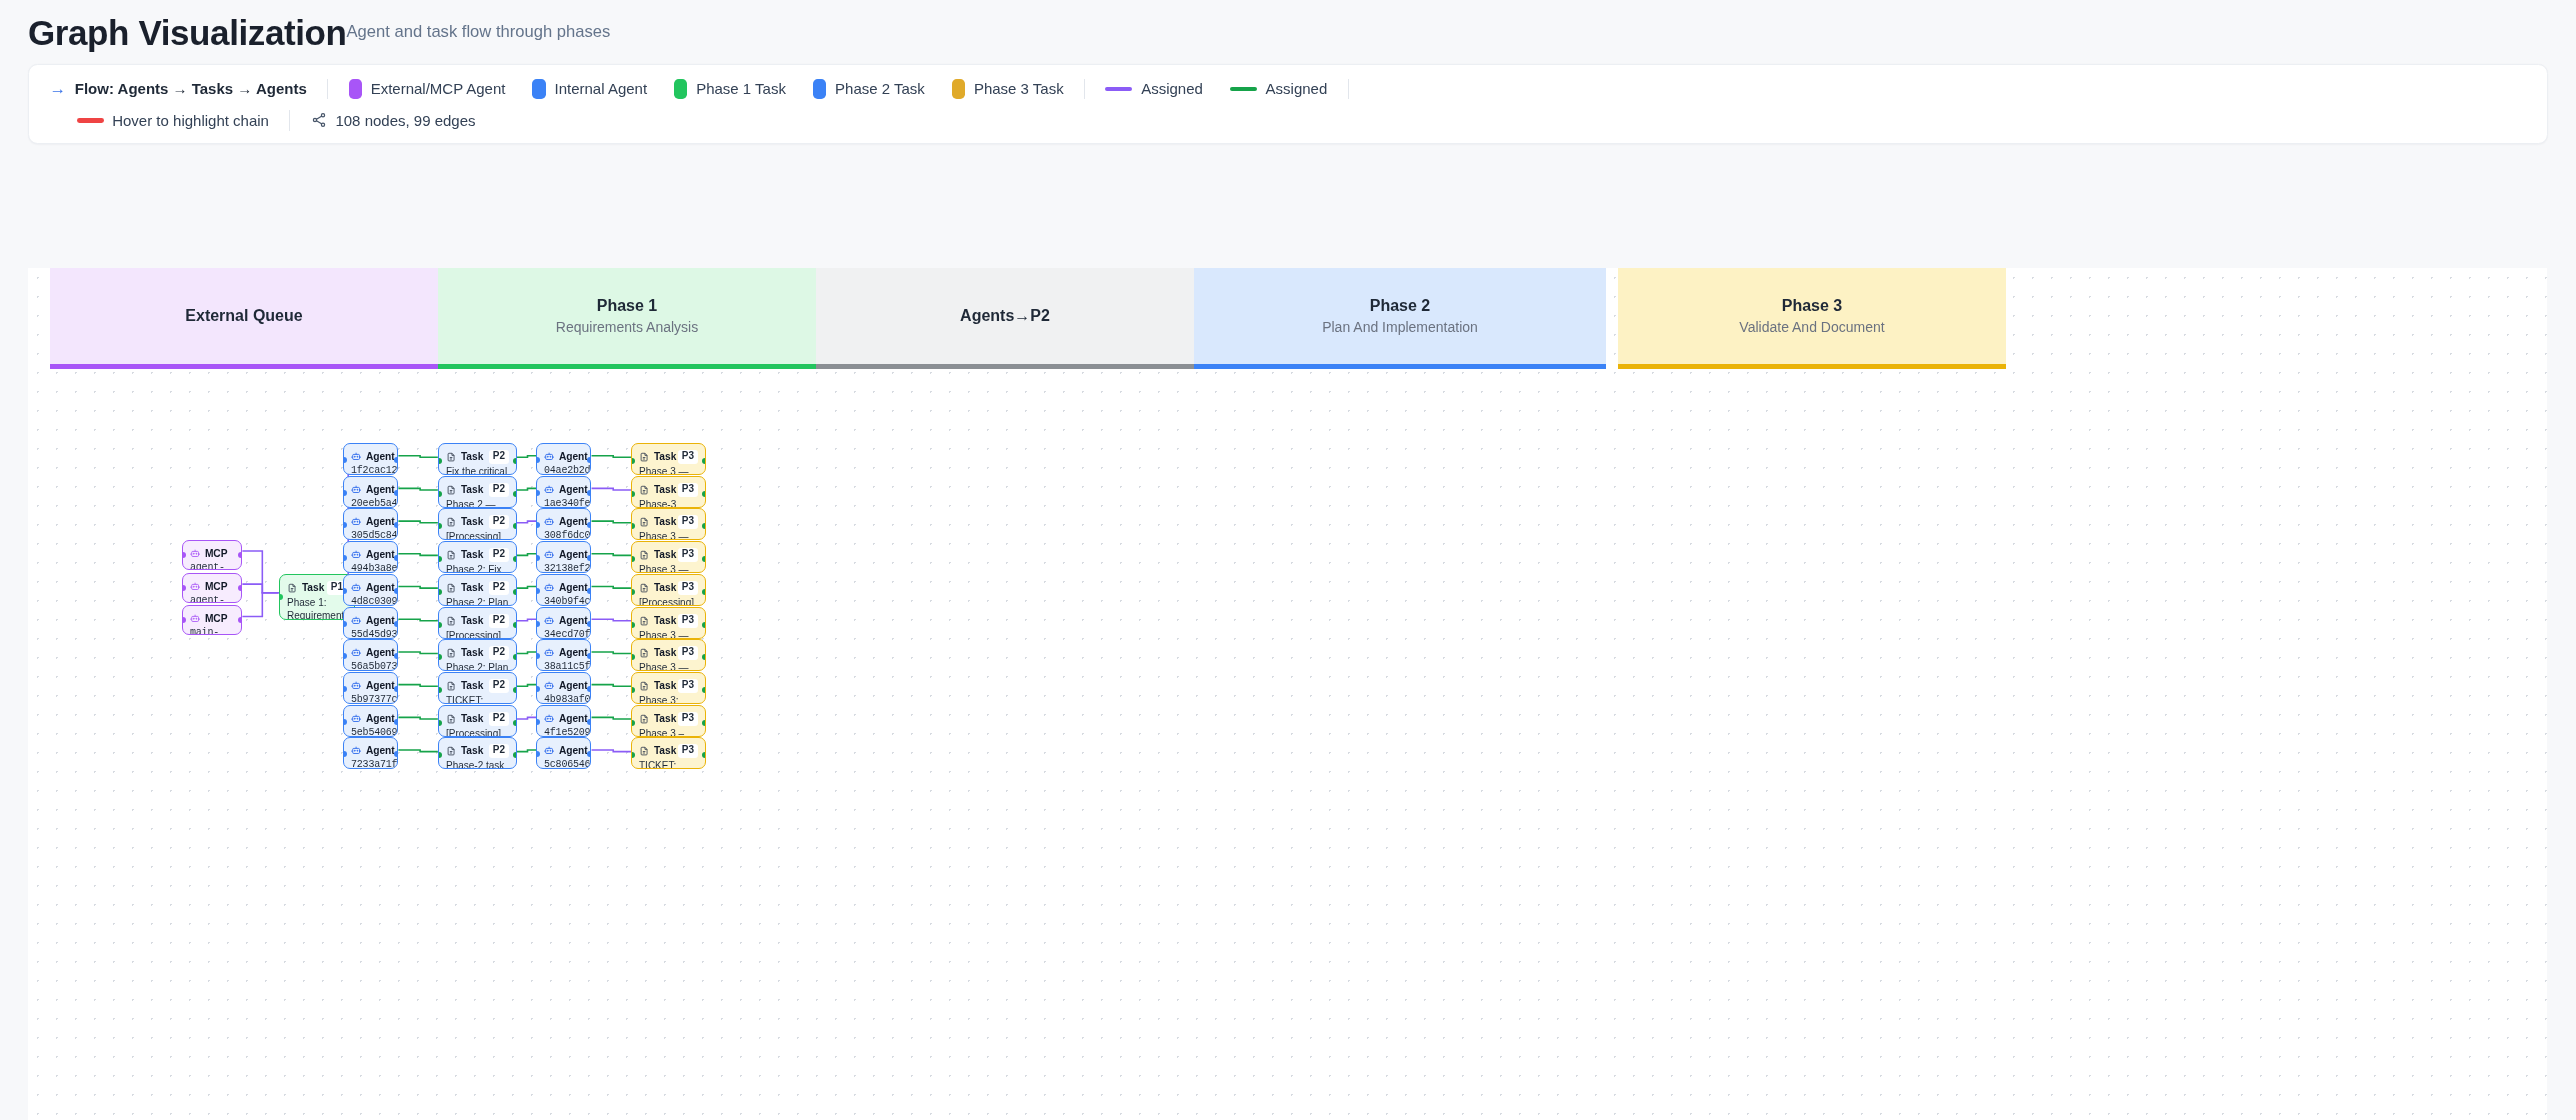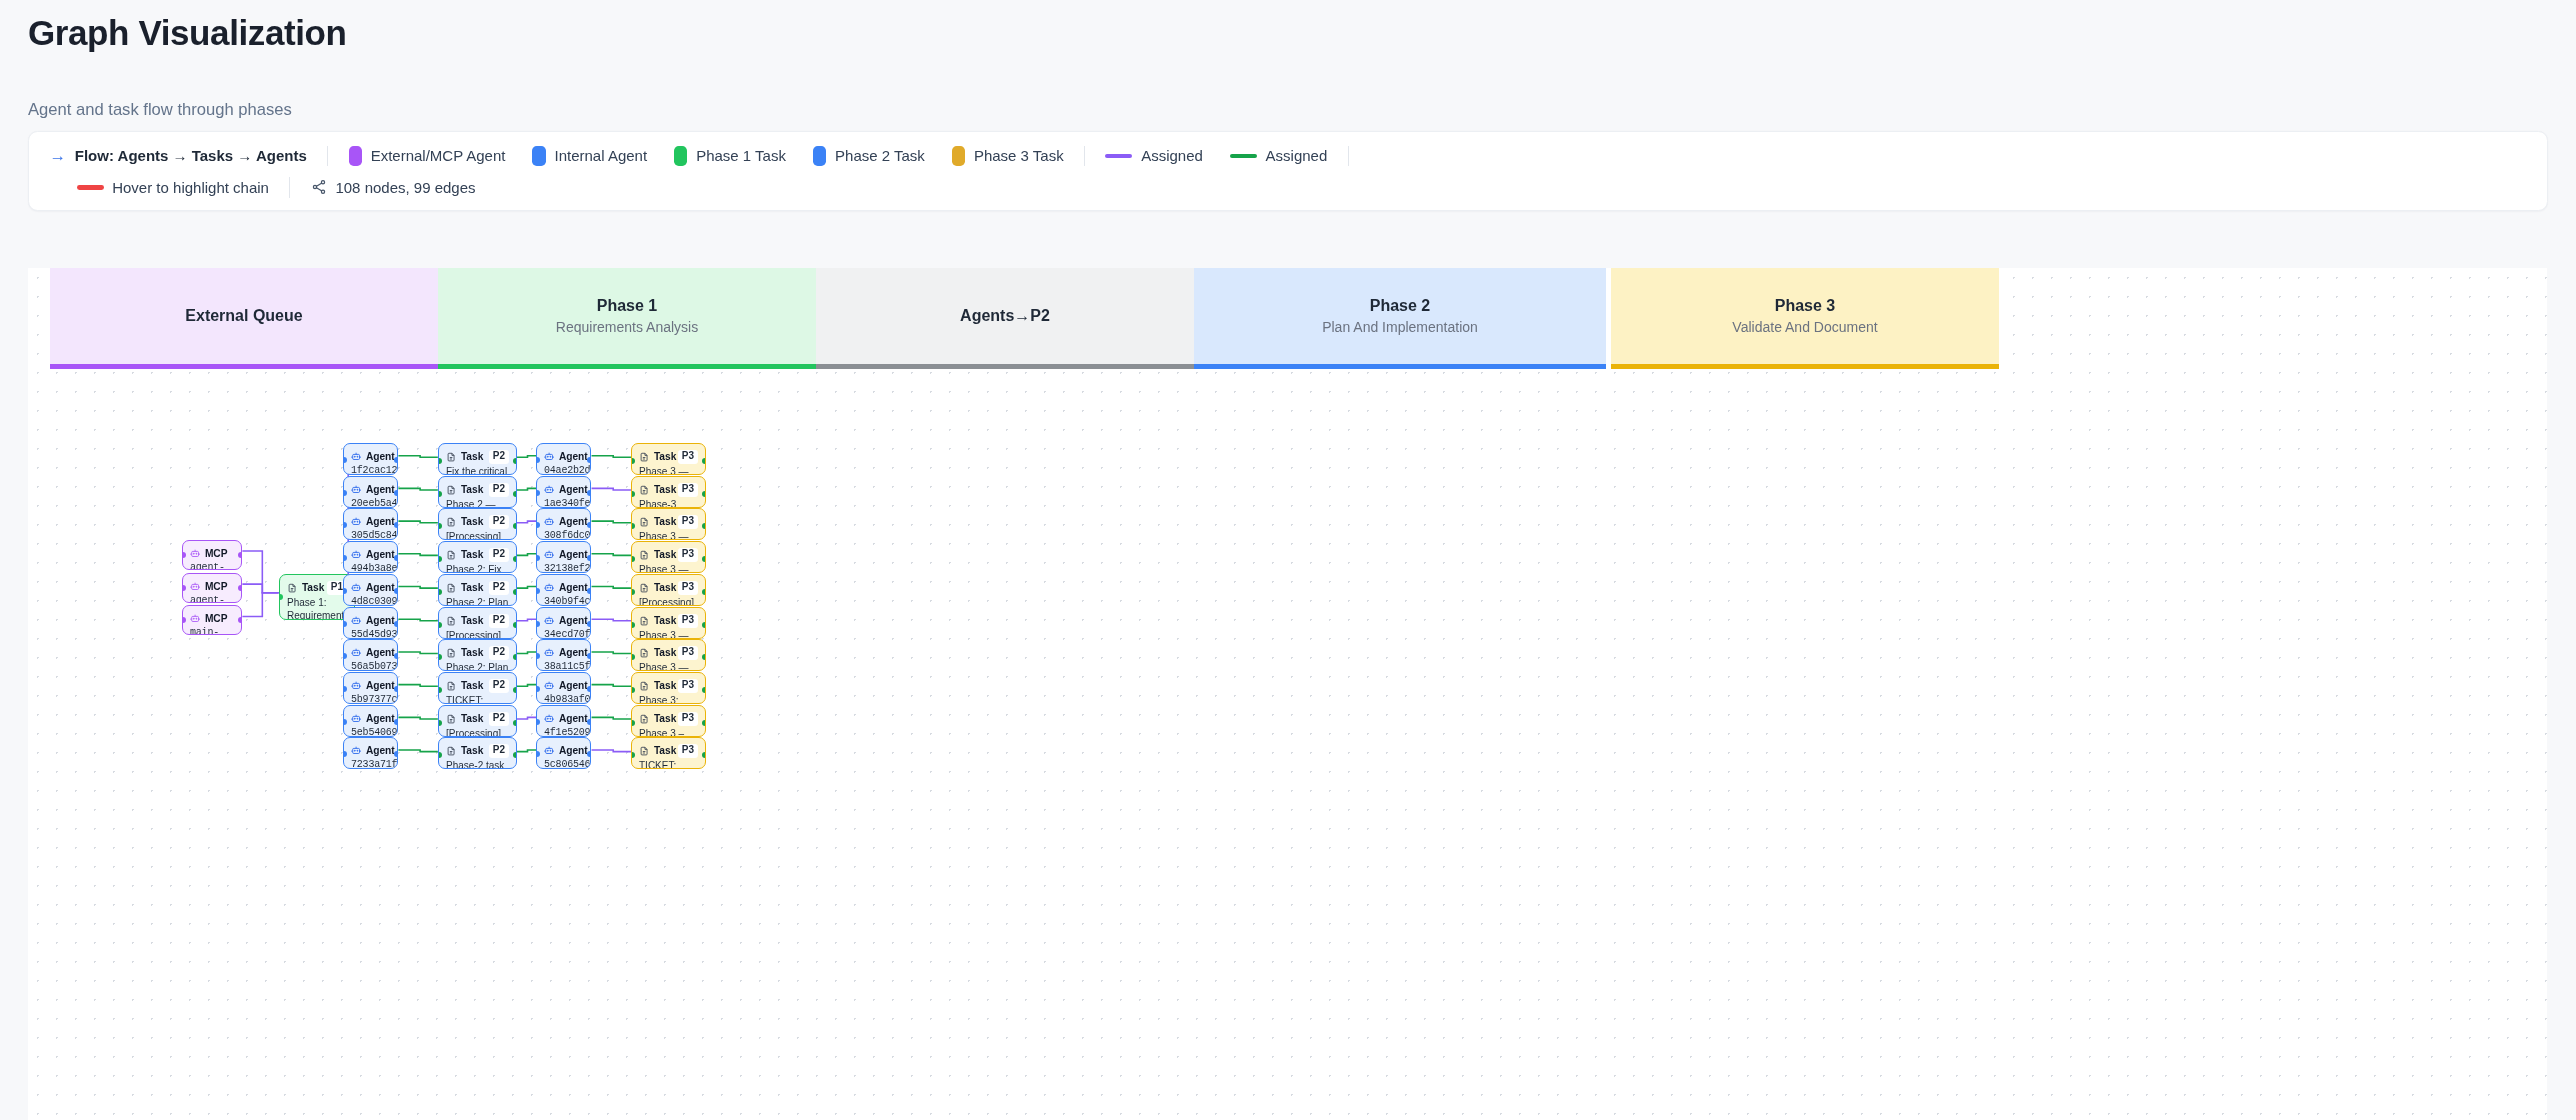--- a/index.html
+++ b/index.html
@@ -11,21 +11,21 @@
     color: #111827;
     overflow: hidden;
     position: relative;
   }
 
   
   .header {
     display:flex; align-items:flex-start; justify-content:space-between;
     padding: 14px 28px 8px 28px;
   }
-  .title-wrap { display:flex; flex-direction:column;gap:39px; }
+  .title-wrap { display:flex; flex-direction:row; }
   .page-title {
     font-size: 35px; font-weight: 700; letter-spacing:-0.4px;
     color:#1a202c; line-height:1.1; margin:0;
   }
   .page-sub { font-size: 16.6px; color:#64748b; margin-top: 8px; }
 
   .header-controls { display:flex; align-items:center; gap:11px; padding-top:11px; }
   .autorefresh-label { font-size: 16px; color:#4b5563; }
   .select-box {
     display:flex; align-items:center; gap:11px;
@@ -193,21 +193,21 @@
       </div>
       <div class="band" style="background: rgb(240, 241, 242); width: 378px; margin-left: 0px;">
         <div class="band-title">Agents→P2</div>
         <div class="band-underline" style="background: rgb(139, 143, 148);"></div>
       </div>
       <div class="band" style="background: rgb(217, 232, 253); width: 412px; margin-left: 0px;">
         <div class="band-title">Phase 2</div>
         <div class="band-sub">Plan And Implementation</div>
         <div class="band-underline" style="background: rgb(59, 130, 246);"></div>
       </div>
-      <div class="band" style="background: rgb(253, 242, 196); width: 388px; margin-left: 5px;">
+      <div class="band" style="background: rgb(253, 242, 196); width: 388px; margin-left: 12px;">
         <div class="band-title">Phase 3</div>
         <div class="band-sub">Validate And Document</div>
         <div class="band-underline" style="background: rgb(234, 179, 8);"></div>
       </div>
     </div>
   <svg class="edges" id="edges" viewBox="0 0 3196 1082" width="2519" height="853">
       <path d="M470,238 H497.5 V240 H520" stroke="#16a34a" stroke-width="2" fill="none"></path>
       <path d="M620,240 H633.75 V238 H645" stroke="#16a34a" stroke-width="2" fill="none"></path>
       <path d="M715,238 H742.5 V240 H765" stroke="#16a34a" stroke-width="2" fill="none"></path>
       <path d="M470,279.5 H497.5 V281.5 H520" stroke="#16a34a" stroke-width="2" fill="none"></path>

